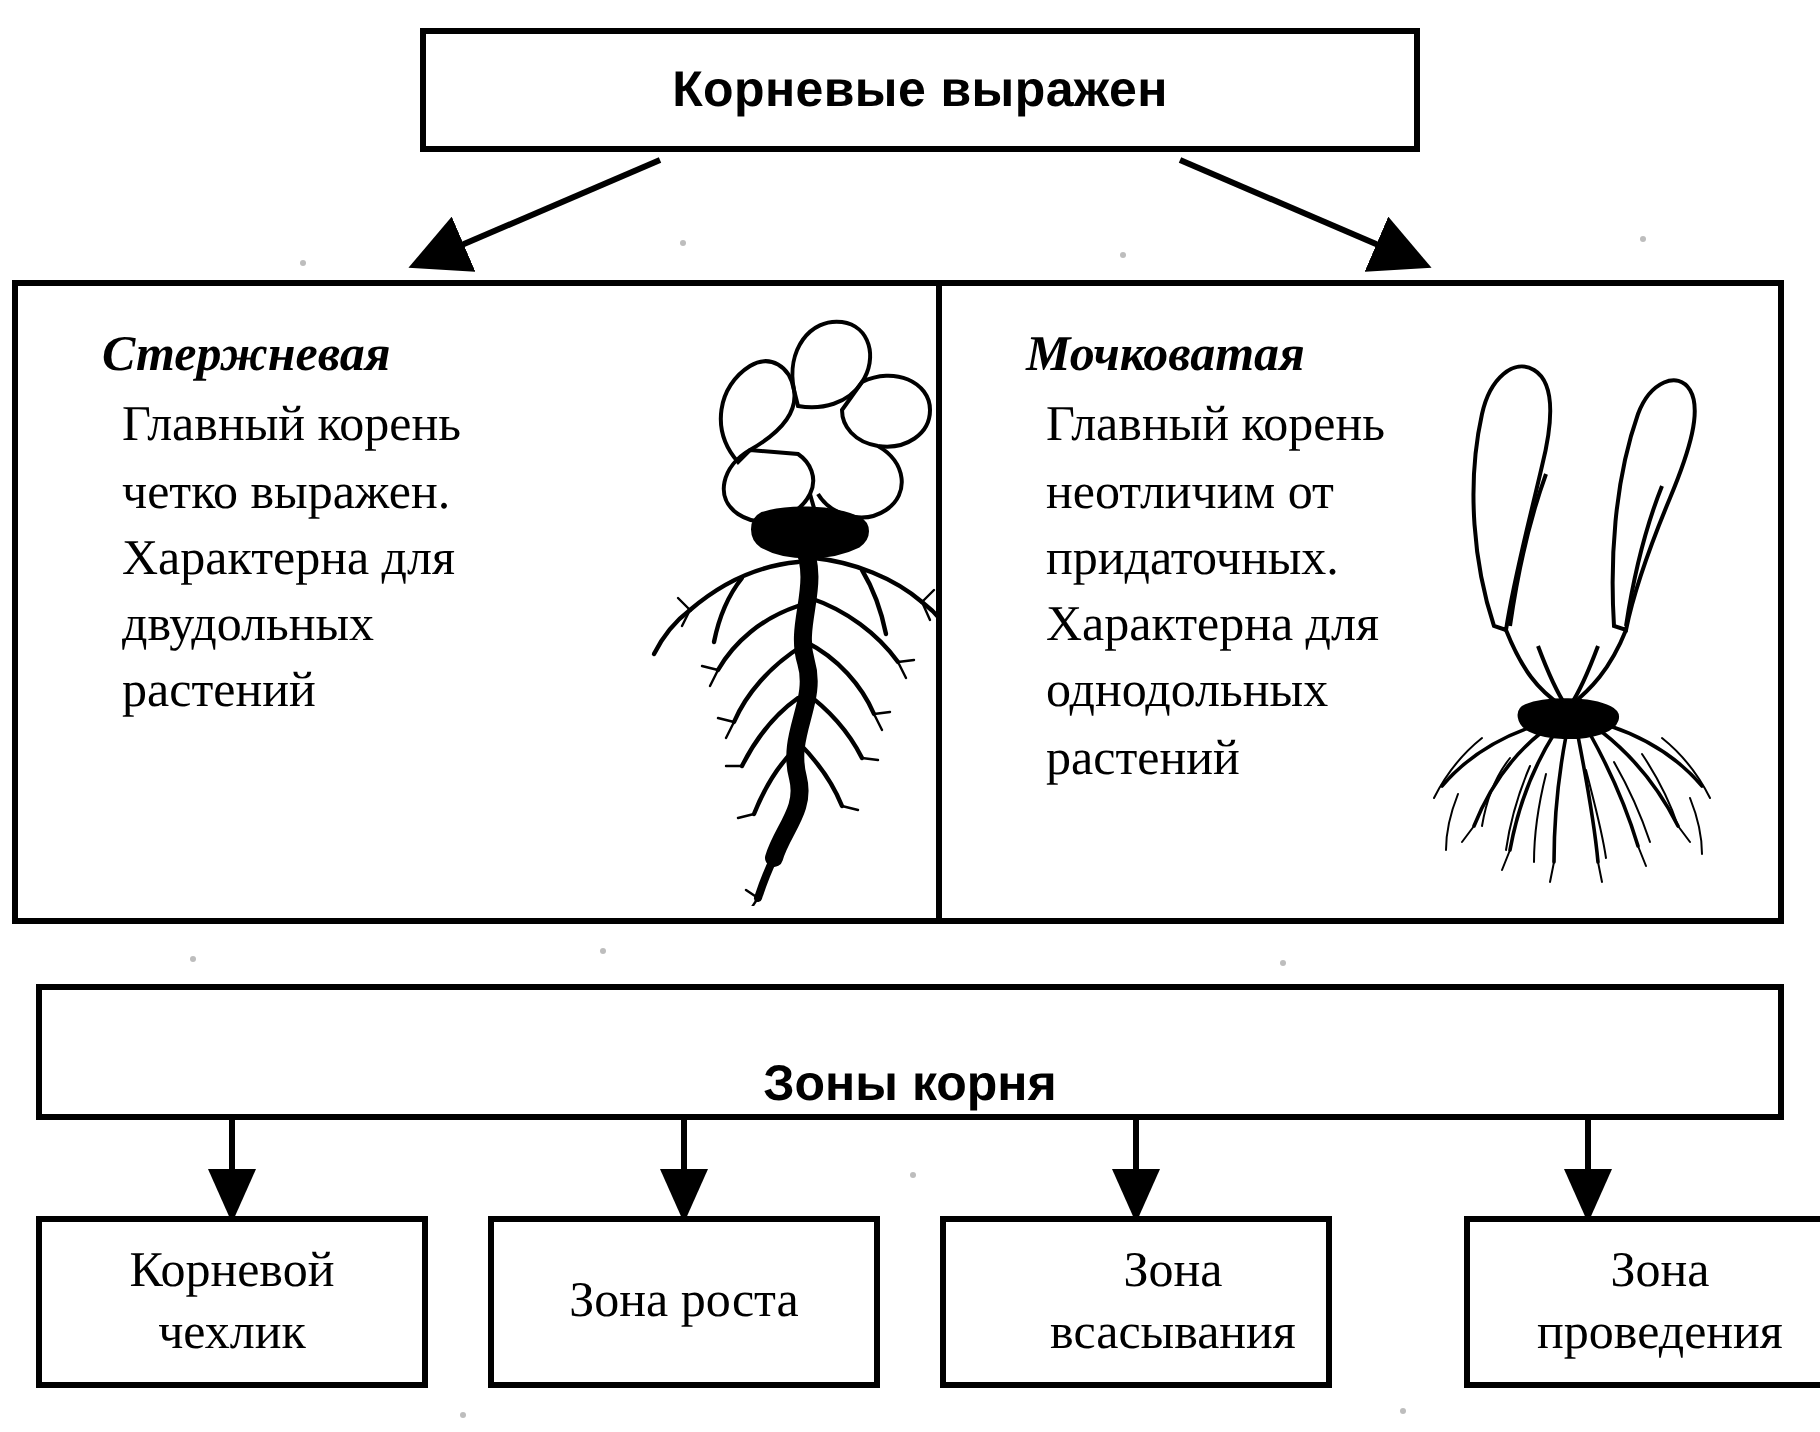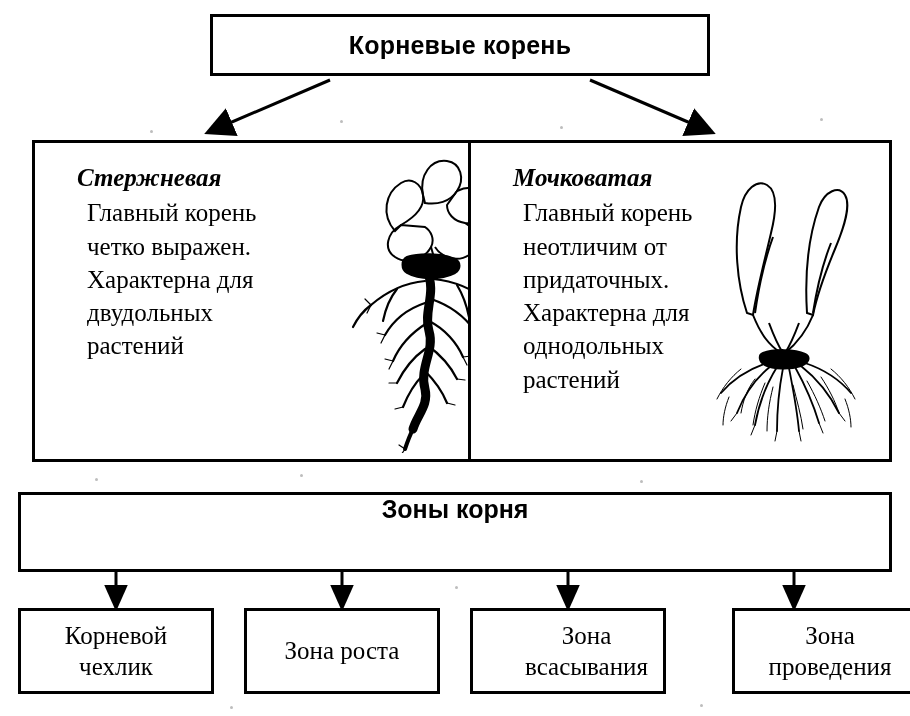--- a/index.html
+++ b/index.html
@@ -39,21 +39,21 @@
   .title-box .label {
     font-family: "Liberation Sans", sans-serif;
     font-weight: bold;
     font-size: 25px;
     letter-spacing: 0.2px;
   }
   .type-box {
     top: 140px;
     height: 322px;
   }
-  .type-box.left { left: 32px; width: 492px; }
+  .type-box.left { left: 6px; width: 492px; }
   .type-box.right { left: 468px; width: 424px; }
 
   .type-text {
     position: absolute;
     left: 20px;
     top: 18px;
     width: 232px;
     font-size: 25px;
     line-height: 1.33;
   }
@@ -76,23 +76,23 @@
     top: 10px;
     width: 180px;
     height: 300px;
   }
   .art.right-art { right: 8px; top: 20px; width: 186px; height: 290px; }
 
   .zones-box {
     left: 18px;
     top: 492px;
     width: 874px;
-    height: 80px;
+    height: 68px;
     display: flex;
-    align-items: flex-start;
+    align-items: flex-end;
     justify-content: center;
   }
   .zones-box .label {
     font-family: "Liberation Sans", sans-serif;
     font-weight: bold;
     font-size: 25px;
   }
 
   .zone-box {
     top: 608px;
@@ -135,21 +135,21 @@
   <div class="speck" style="left:560px;top:126px;"></div>
   <div class="speck" style="left:820px;top:118px;"></div>
   <div class="speck" style="left:95px;top:478px;"></div>
   <div class="speck" style="left:300px;top:474px;"></div>
   <div class="speck" style="left:640px;top:480px;"></div>
   <div class="speck" style="left:455px;top:586px;"></div>
   <div class="speck" style="left:230px;top:706px;"></div>
   <div class="speck" style="left:700px;top:704px;"></div>
 
   <div class="box title-box">
-    <span class="label">Корневые корень</span>
+    <span class="label">Корневые выражен</span>
   </div>
 
   <svg class="overlay" viewBox="0 0 910 716">
     <defs>
       <marker id="arrowhead" markerWidth="10" markerHeight="10" refX="5" refY="5" orient="auto">
         <path d="M0,0 L10,5 L0,10 z" fill="#000"></path>
       </marker>
       <marker id="arrowhead-small" markerWidth="9" markerHeight="9" refX="4.5" refY="4.5" orient="auto">
         <path d="M0,0.5 L9,4.5 L0,8.5 z" fill="#000"></path>
       </marker>

